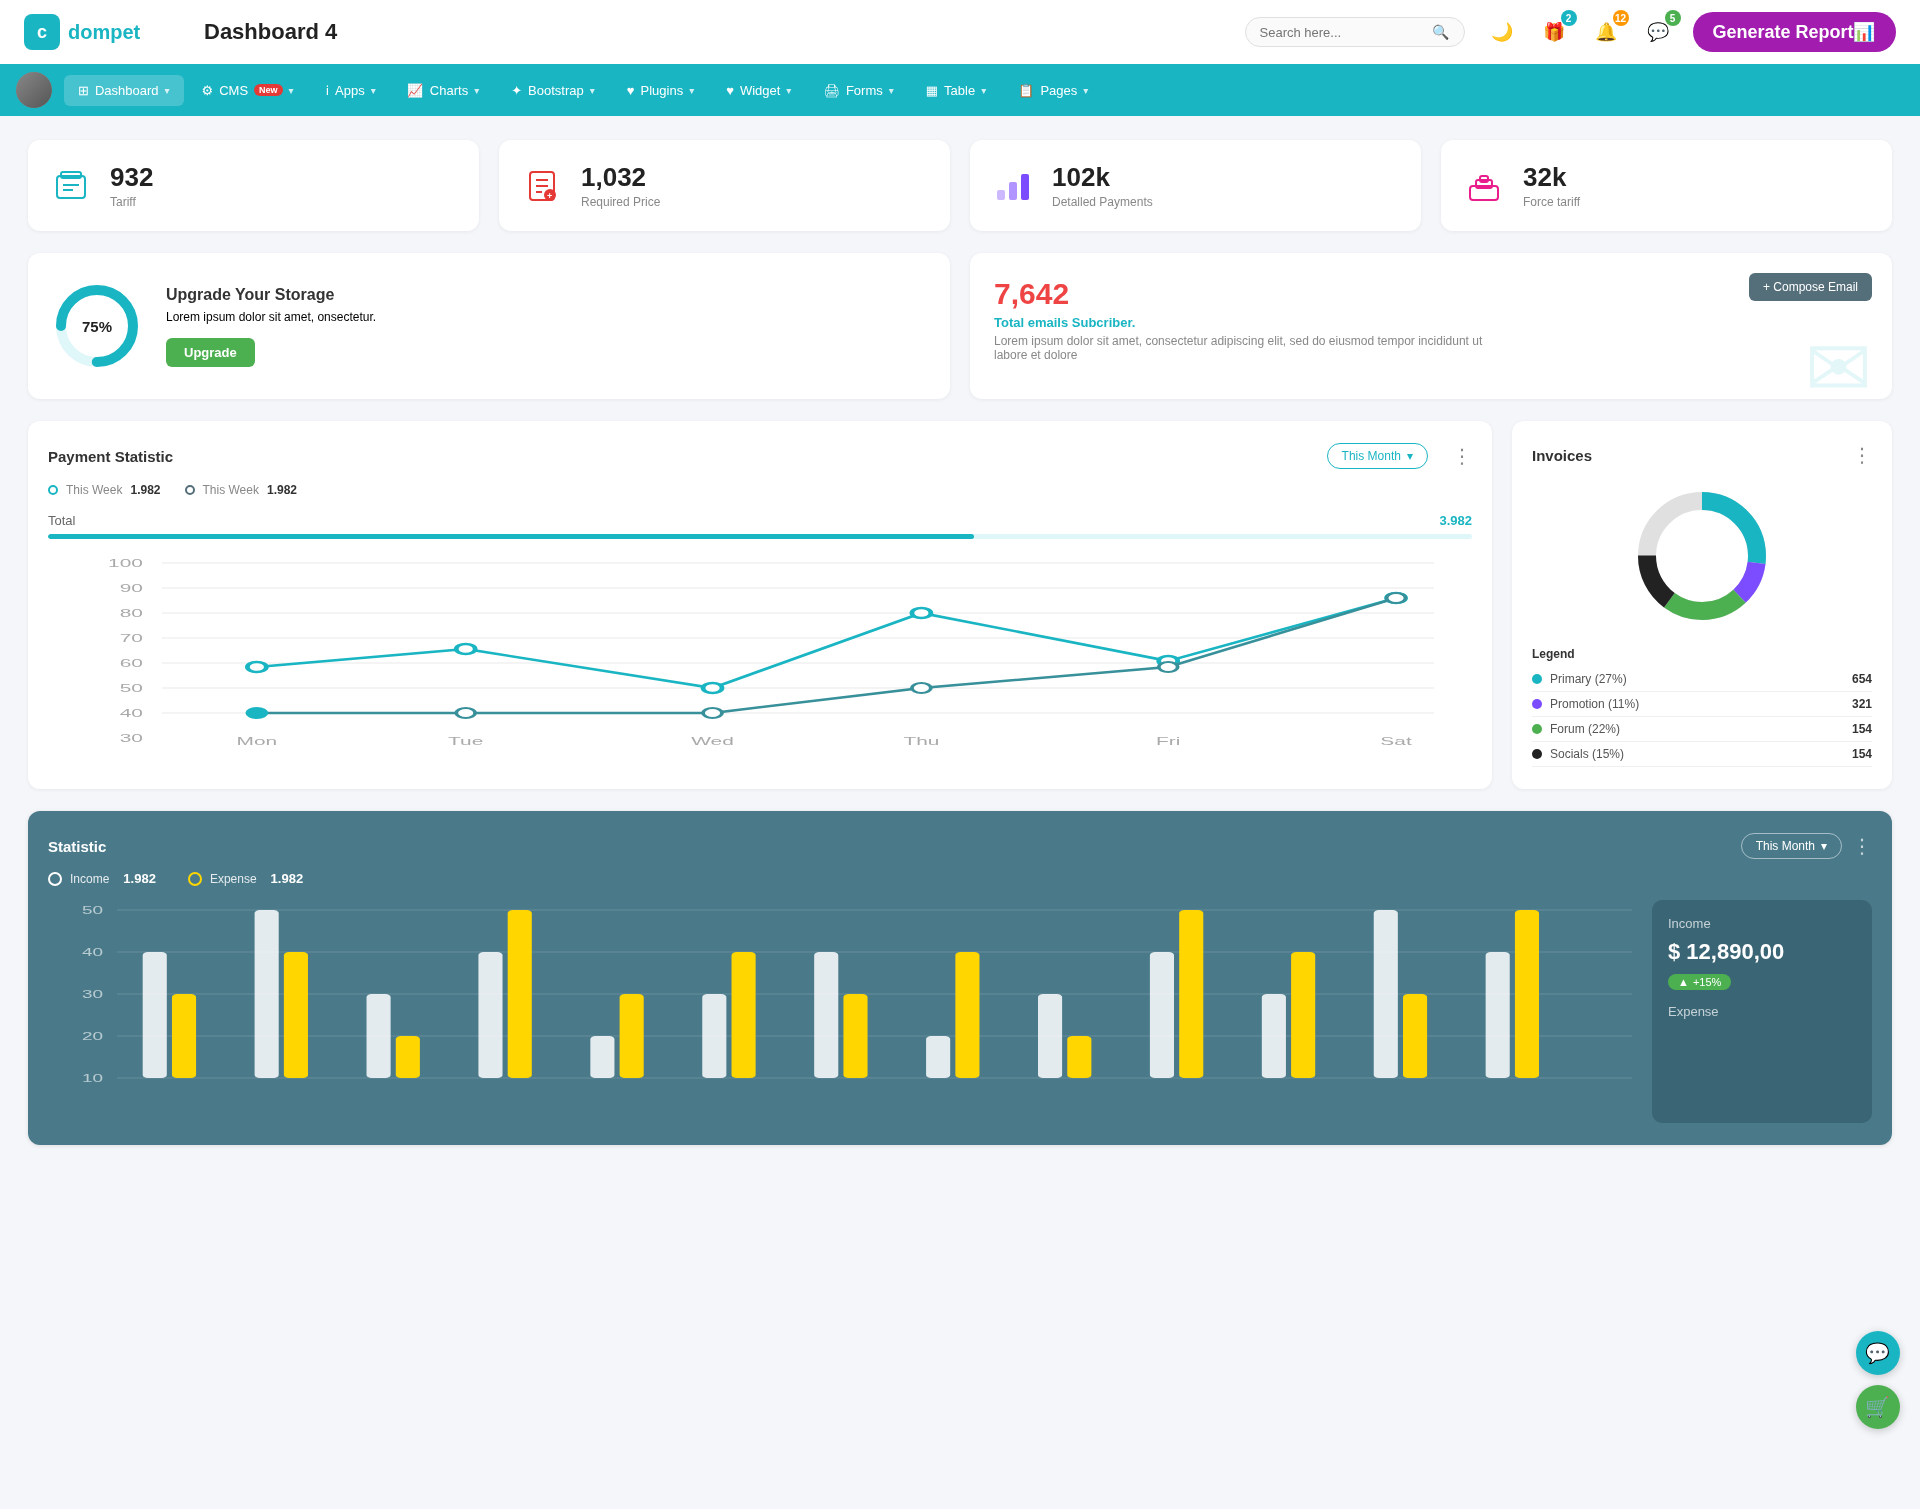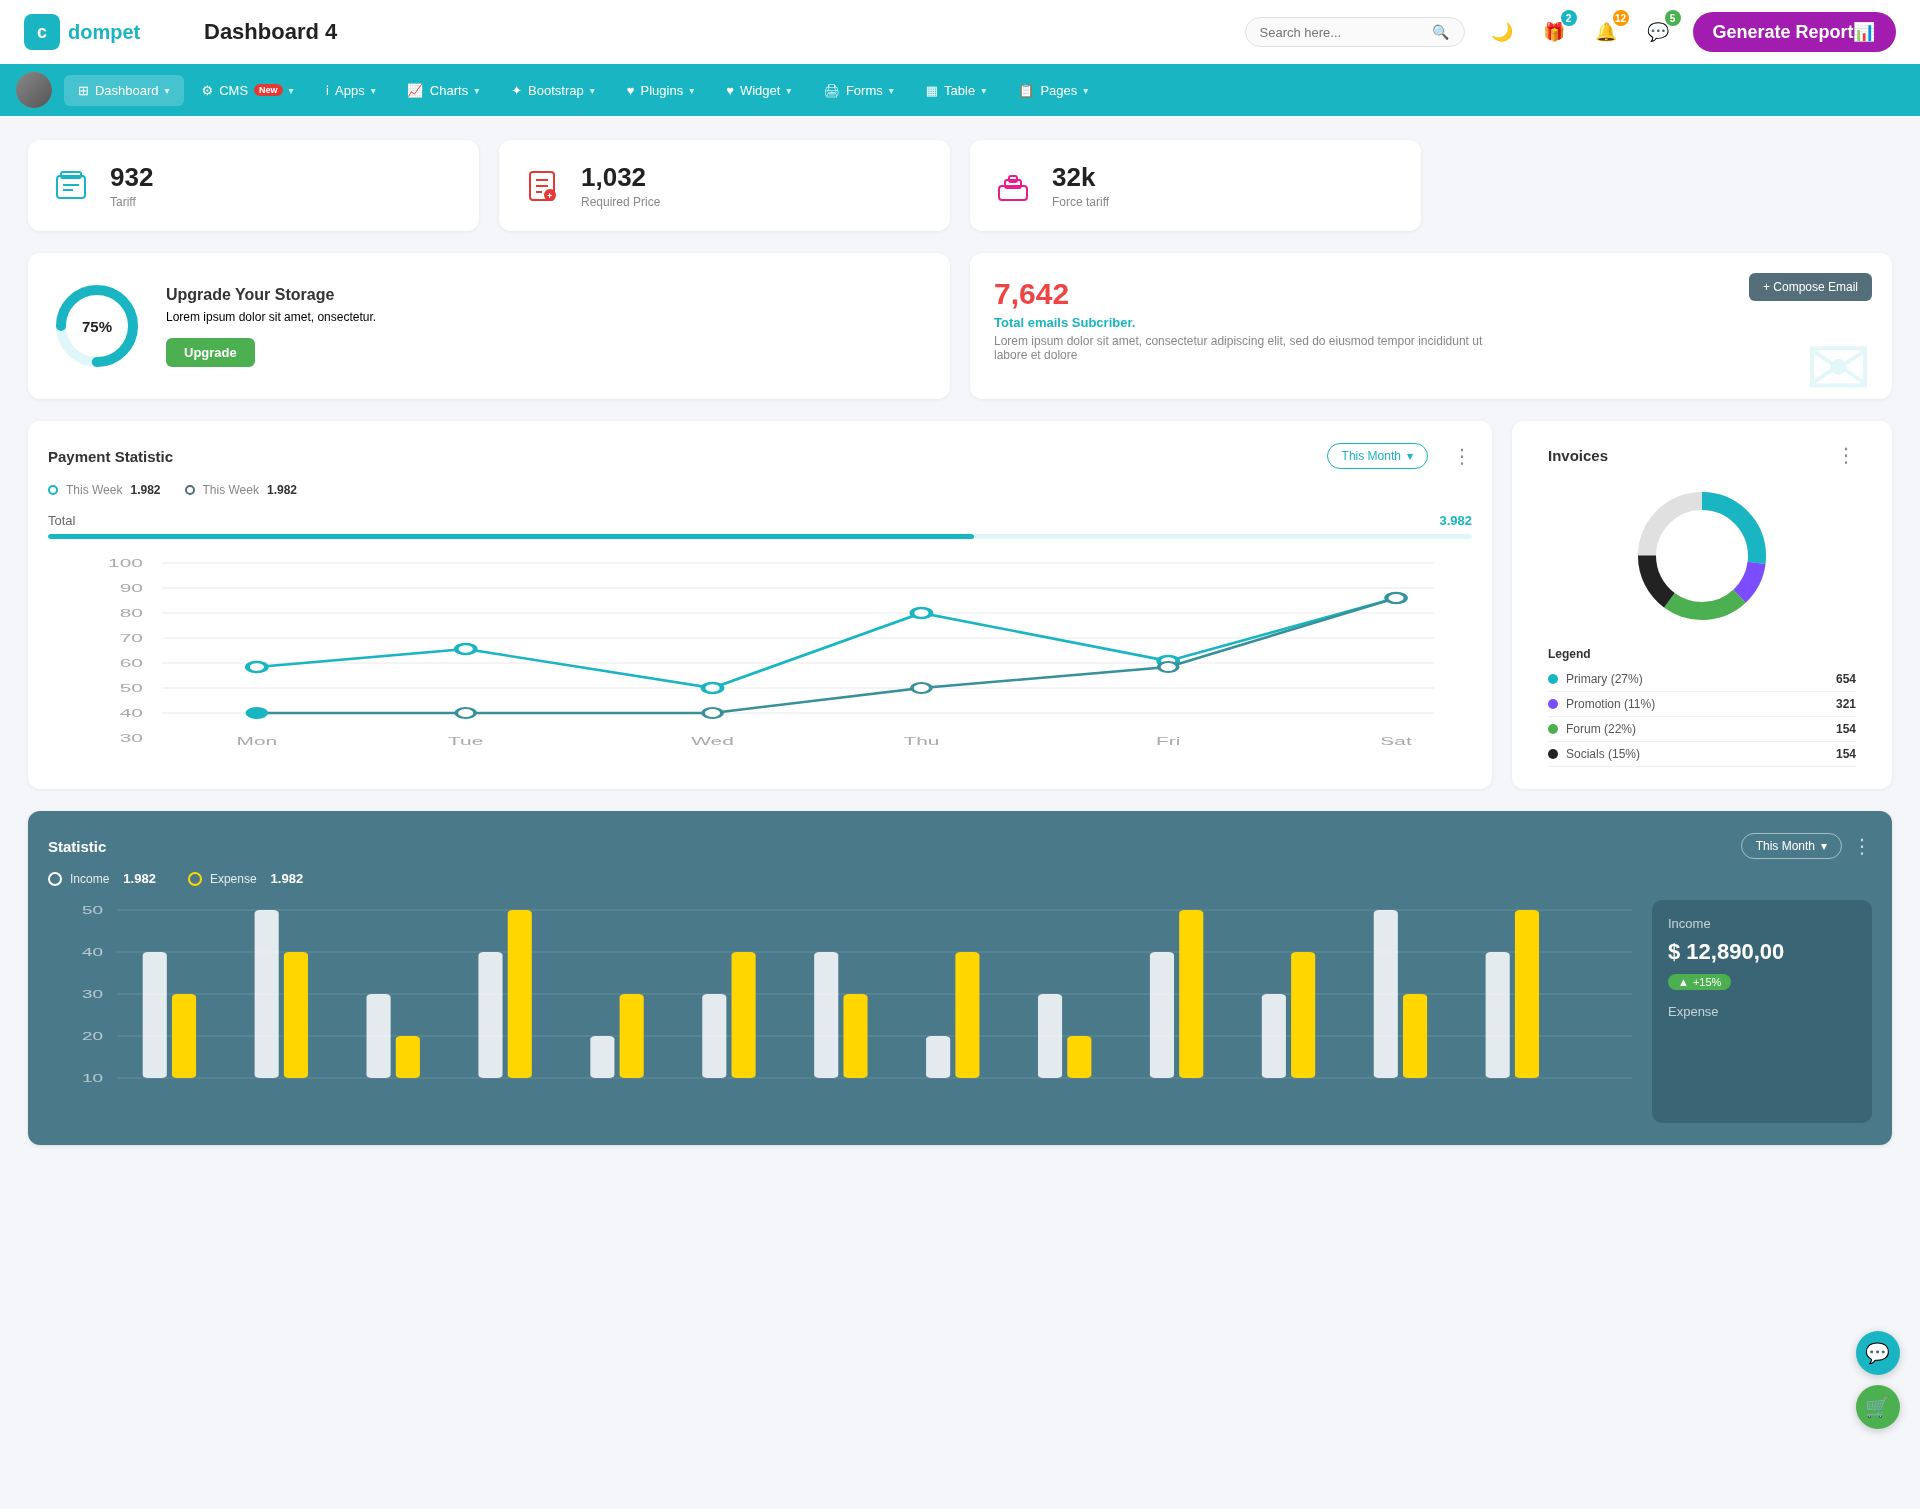--- a/index.html
+++ b/index.html
@@ -70,21 +70,21 @@
     .total-row { display: flex; justify-content: space-between; align-items: center; margin-bottom: 6px; }
     .total-label { font-size: 13px; color: #666; }
     .total-val { font-size: 13px; font-weight: 700; color: #1ab5c3; }
     .progress-bar { height: 5px; background: #e0f7fa; border-radius: 3px; overflow: hidden; margin-bottom: 14px; }
     .progress-fill { height: 100%; background: #1ab5c3; border-radius: 3px; }
 
     
     .line-chart { width: 100%; height: 180px; }
 
     
-    .invoices-card { background: #fff; border-radius: 12px; padding: 22px 36px; box-shadow: 0 1px 4px rgba(0,0,0,0.06); }
+    .invoices-card { background: #fff; border-radius: 12px; padding: 22px 20px; box-shadow: 0 1px 4px rgba(0,0,0,0.06); }
     .donut-chart-wrap { display: flex; justify-content: center; margin: 10px 0 16px; }
     .invoice-legend { margin-top: 6px; }
     .inv-legend-item { display: flex; align-items: center; gap: 8px; padding: 5px 0; border-bottom: 1px solid #f0f0f0; }
     .inv-dot { width: 10px; height: 10px; border-radius: 50%; flex-shrink: 0; }
     .inv-label { flex: 1; font-size: 12px; color: #555; }
     .inv-val { font-size: 12px; font-weight: 600; color: #333; }
 
     
     .statistic-card { background: #4a7a8a; border-radius: 12px; padding: 22px 20px; box-shadow: 0 1px 4px rgba(0,0,0,0.1); margin-bottom: 22px; position: relative; }
     .statistic-card .card-title { color: #fff; }
@@ -229,20 +229,33 @@
           <line x1="12" y1="12" x2="24" y2="12" stroke="#e53935" stroke-width="2"></line>
           <line x1="12" y1="18" x2="24" y2="18" stroke="#e53935" stroke-width="2"></line>
           <line x1="12" y1="24" x2="18" y2="24" stroke="#e53935" stroke-width="2"></line>
           <circle cx="26" cy="27" r="6" fill="#e53935"></circle>
           <text x="23" y="31" fill="white" font-size="9" font-weight="bold">+</text>
         </svg>
       </div>
       <div class="stat-info">
         <div class="value">1,032</div>
         <div class="label">Required Price</div>
+      </div>
+    </div>
+    <div class="stat-card">
+      <div class="stat-icon" style="color:#7c4dff;">
+        <svg width="36" height="36" viewBox="0 0 36 36" fill="none">
+          <rect x="2" y="22" width="8" height="10" rx="2" fill="#7c4dff" opacity="0.4"></rect>
+          <rect x="14" y="14" width="8" height="18" rx="2" fill="#7c4dff" opacity="0.6"></rect>
+          <rect x="26" y="6" width="8" height="26" rx="2" fill="#7c4dff"></rect>
+        </svg>
+      </div>
+      <div class="stat-info">
+        <div class="value">102k</div>
+        <div class="label">Detalled Payments</div>
       </div>
     </div>
     <div class="stat-card">
       <div class="stat-icon" style="color:#e91e8c;">
         <svg width="36" height="36" viewBox="0 0 36 36" fill="none">
           <rect x="4" y="18" width="28" height="14" rx="3" stroke="#e91e8c" stroke-width="2" fill="none"></rect>
           <rect x="10" y="12" width="16" height="8" rx="2" stroke="#e91e8c" stroke-width="2" fill="none"></rect>
           <rect x="14" y="8" width="8" height="6" rx="2" stroke="#e91e8c" stroke-width="2" fill="none"></rect>
         </svg>
       </div>

